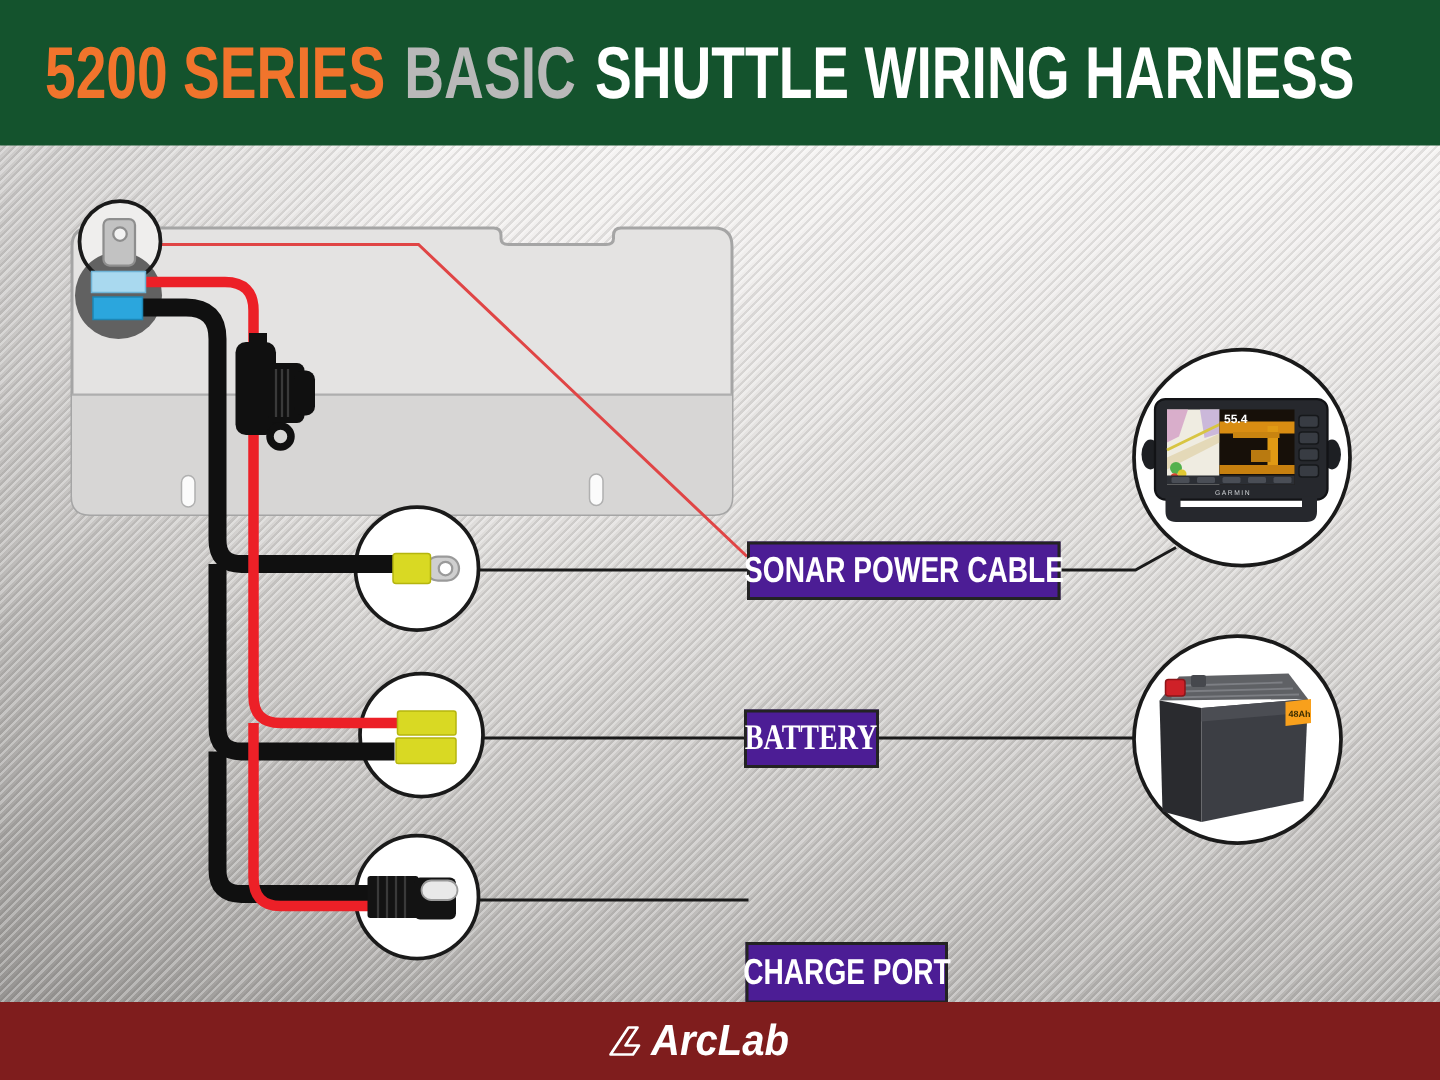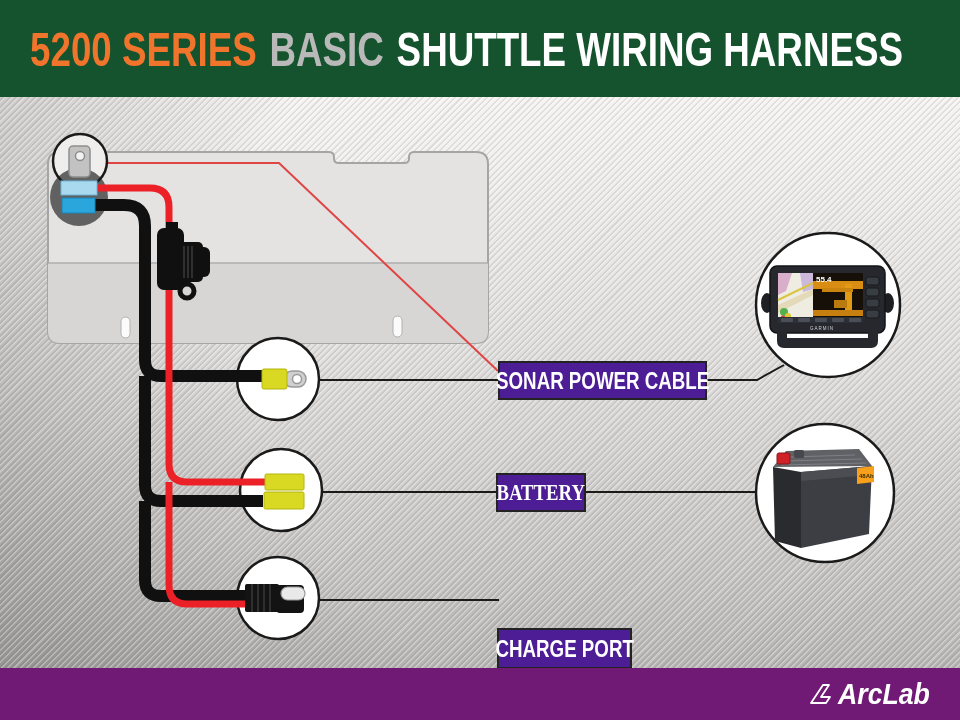--- a/index.html
+++ b/index.html
@@ -30,22 +30,22 @@
   
   .callout{position:absolute;background:#4c1d95;border:2px solid #232323;box-sizing:border-box;
            display:flex;align-items:center;justify-content:center;z-index:3;}
   .callout span{color:#ffffff;font-weight:700;font-size:24px;white-space:nowrap;
                 transform:scaleX(.78);transform-origin:center;}
   .lbl-sonar{left:498px;top:361px;width:209px;height:39px;}
   .lbl-battery{left:496px;top:473px;width:90px;height:39px;font-family:Liberation Serif, serif;}
   .lbl-charge{left:497px;top:596px;width:135px;height:41px;margin-top:32px;}
 
   
-  .footer{position:absolute;left:0;top:668px;width:960px;height:52px;background:#701a75;
-          display:flex;align-items:center;justify-content:flex-end;z-index:5;}
+  .footer{position:absolute;left:0;top:668px;width:960px;height:52px;background:#7f1d1d;
+          display:flex;align-items:center;justify-content:center;z-index:5;}
   .brand{display:flex;align-items:center;margin-right:22px;}
   .brand-text{color:#ffffff;font-weight:700;font-style:italic;font-size:29px;
               letter-spacing:0;margin-left:4px;transform:scaleX(.92);transform-origin:left center;}
 </style>
 </head>
 <body>
 
 <div class="stage"></div>
 
 <div class="header">

